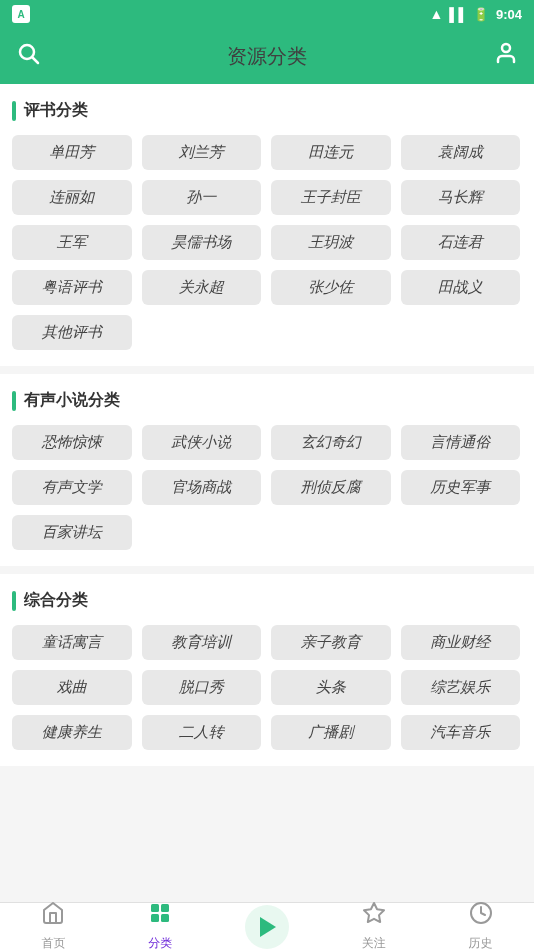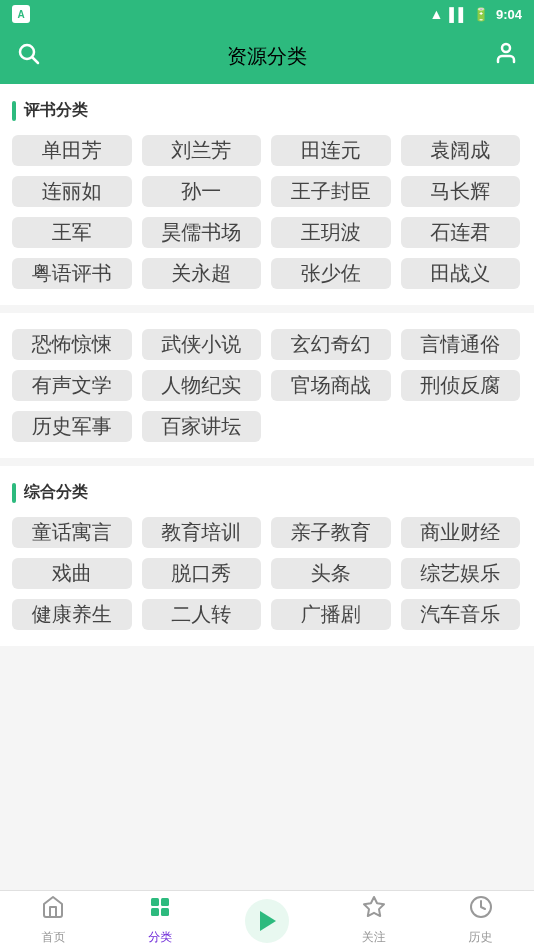--- a/index.html
+++ b/index.html
@@ -52,21 +52,21 @@
     .header {
       background: #2dba7e;
       height: 56px;
       display: flex;
       align-items: center;
       justify-content: space-between;
       padding: 0 16px;
     }
     .header-title {
       font-size: 20px;
-      color: #000000;
+      color: #404040;
       font-weight: 500;
     }
     .header-icon {
       color: white;
       font-size: 22px;
       cursor: pointer;
     }
 
     
     .section {
@@ -95,35 +95,36 @@
     
     .tag-grid {
       display: flex;
       flex-wrap: wrap;
       gap: 10px;
       padding-bottom: 8px;
     }
     .tag {
       background: #e8e8e8;
       border-radius: 6px;
-      padding: 2px 0;
-      font-size: 20px;
+      padding: 8px 0;
+      font-size: 15px;
       color: #444;
       text-align: center;
       cursor: pointer;
       flex: 0 0 calc(25% - 8px);
       min-width: 100px;
+      font-style: italic;
     }
 
     
     .bottom-nav {
       position: fixed;
       bottom: 0;
       width: 534px;
-      height: 60px;
+      height: 48px;
       background: white;
       border-top: 1px solid #e0e0e0;
       display: flex;
       align-items: center;
     }
     .nav-item {
       flex: 1;
       display: flex;
       flex-direction: column;
       align-items: center;
@@ -213,31 +214,34 @@
       <div class="tag">王子封臣</div>
       <div class="tag">马长辉</div>
       <div class="tag">王军</div>
       <div class="tag">昊儒书场</div>
       <div class="tag">王玥波</div>
       <div class="tag">石连君</div>
       <div class="tag">粤语评书</div>
       <div class="tag">关永超</div>
       <div class="tag">张少佐</div>
       <div class="tag">田战义</div>
+      <div class="tag" style="flex: 0 0 calc(25% - 8px);">其他评书</div>
     </div>
   </div>
 
   <div class="section">
+    <div class="section-title">
+      <span>有声小说分类</span>
+    </div>
     <div class="tag-grid">
       <div class="tag">恐怖惊悚</div>
       <div class="tag">武侠小说</div>
       <div class="tag">玄幻奇幻</div>
       <div class="tag">言情通俗</div>
       <div class="tag">有声文学</div>
-      <div class="tag">人物纪实</div>
       <div class="tag">官场商战</div>
       <div class="tag">刑侦反腐</div>
       <div class="tag">历史军事</div>
       <div class="tag">百家讲坛</div>
     </div>
   </div>
 
   <div class="section">
     <div class="section-title">
       <span>综合分类</span>

